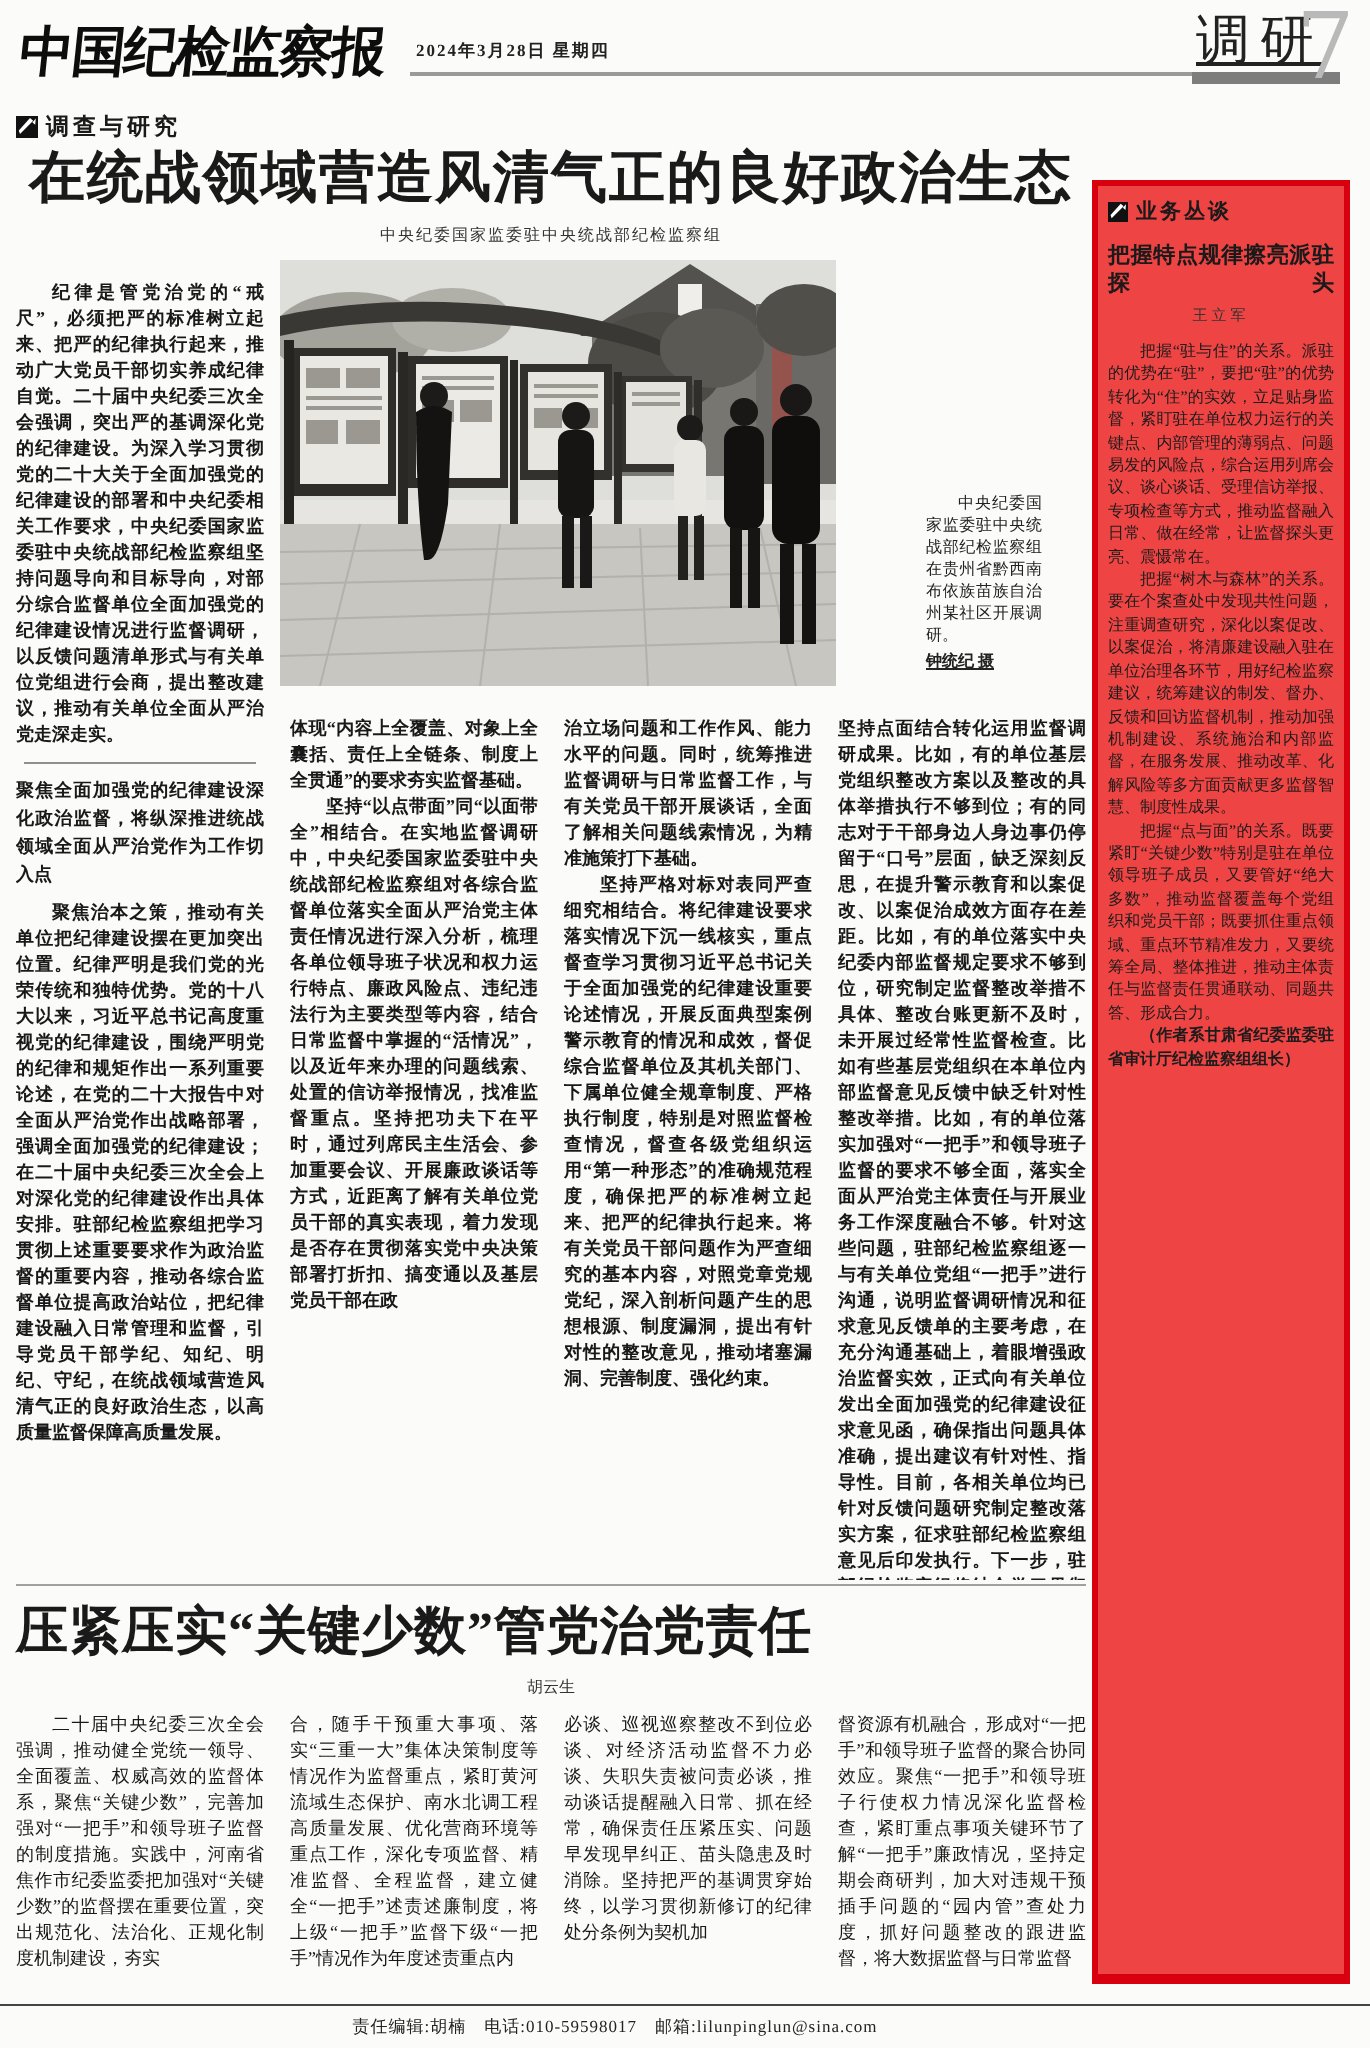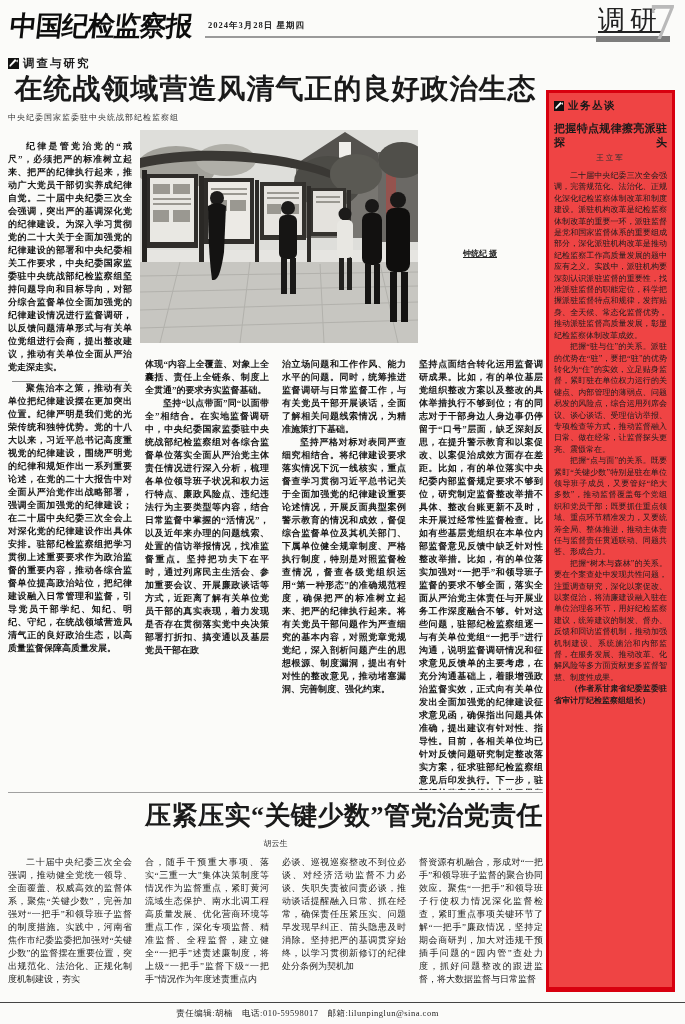--- a/index.html
+++ b/index.html
@@ -16,39 +16,39 @@
   .section-name{left:598px;top:2px;font-size:27px;letter-spacing:5px;color:#222;text-decoration:underline;}
   .section-bar{left:596px;top:36px;width:74px;height:6px;background:#7d7d7d;}
   .page-no{left:648px;top:-4px;font-size:46px;color:#b9b9b9;font-family:"DejaVu Serif",serif;}
   
   .kicker{display:flex;align-items:center;gap:4px;font-weight:bold;font-size:11.5px;letter-spacing:2px;}
   .kicker svg{display:block;}
   #kicker-main{left:8px;top:56px;}
   
   #a1-title{left:8px;top:70px;width:535px;text-align:center;font-size:28px;font-weight:bold;
       letter-spacing:1px;white-space:nowrap;}
-  #a1-byline{left:8px;top:112px;width:535px;text-align:left;font-size:8px;color:#333;letter-spacing:1px;}
+  #a1-byline{left:8px;top:112px;width:535px;text-align:center;font-size:8px;color:#333;letter-spacing:1px;}
   .col{width:124px;font-size:9px;line-height:13px;text-align:justify;overflow:hidden;color:#191919;}
   .col p{margin:0;text-indent:2em;font-weight:bold;}
   .col p.noindent{text-indent:0;}
   .subhead{font-weight:bold;text-indent:0 !important;margin:6px 0 !important;line-height:14px;}
   .rule-thin{height:1px;background:#8f8f8f;}
   #a1-col1{left:8px;top:140px;height:650px;}
   #a1-col2{left:145px;top:358px;height:432px;}
   #a1-col3{left:282px;top:358px;height:432px;}
   #a1-col4{left:419px;top:358px;height:432px;}
   
   #photo{left:140px;top:130px;width:278px;height:213px;background:#d8d7d3;overflow:hidden;}
   #photo svg{display:block;}
   #photo-caption{left:463px;top:246px;width:58px;font-size:8px;line-height:11px;text-align:justify;color:#222;}
   #photo-caption .cap{text-indent:2em;margin:0;}
   #photo-caption .credit{text-align:left;margin-top:2px;font-weight:bold;text-decoration:underline;}
   
   #divider-mid{left:8px;top:792px;width:535px;height:1px;background:#a0a0a0;}
-  #a2-title{left:8px;top:798px;width:535px;text-align:right;font-size:26px;font-weight:bold;letter-spacing:0.5px;white-space:nowrap;}
+  #a2-title{left:8px;top:798px;width:535px;text-align:left;font-size:26px;font-weight:bold;letter-spacing:0.5px;white-space:nowrap;}
   #a2-byline{left:8px;top:838px;width:535px;text-align:center;font-size:8px;color:#333;}
   .col2x{width:124px;font-size:9px;line-height:13px;text-align:justify;overflow:hidden;height:136px;color:#191919;}
   .col2x p{margin:0;}
   #a2-col1{left:8px;top:856px;}
   #a2-col2{left:145px;top:856px;}
   #a2-col3{left:282px;top:856px;}
   #a2-col4{left:419px;top:856px;}
   #a2-col1 p{text-indent:2em;}
   
   #sidebar{left:546px;top:90px;width:129px;height:902px;border:3px solid #d8000f;border-bottom-width:5px;
@@ -84,20 +84,21 @@
     </span>
   <span>调查与研究</span>
 </div>
 
 <div id="a1-title" class="abs">在统战领域营造风清气正的良好政治生态</div>
 <div id="a1-byline" class="abs">中央纪委国家监委驻中央统战部纪检监察组</div>
 
 <div id="a1-col1" class="abs col">
   <p>纪律是管党治党的“戒尺”，必须把严的标准树立起来、把严的纪律执行起来，推动广大党员干部切实养成纪律自觉。二十届中央纪委三次全会强调，突出严的基调深化党的纪律建设。为深入学习贯彻党的二十大关于全面加强党的纪律建设的部署和中央纪委相关工作要求，中央纪委国家监委驻中央统战部纪检监察组坚持问题导向和目标导向，对部分综合监督单位全面加强党的纪律建设情况进行监督调研，以反馈问题清单形式与有关单位党组进行会商，提出整改建议，推动有关单位全面从严治党走深走实。</p>
   <div class="rule-thin" style="margin:7px 4px 0 4px;"></div>
+  <p class="subhead">聚焦全面加强党的纪律建设深化政治监督，将纵深推进统战领域全面从严治党作为工作切入点</p>
   <p>聚焦治本之策，推动有关单位把纪律建设摆在更加突出位置。纪律严明是我们党的光荣传统和独特优势。党的十八大以来，习近平总书记高度重视党的纪律建设，围绕严明党的纪律和规矩作出一系列重要论述，在党的二十大报告中对全面从严治党作出战略部署，强调全面加强党的纪律建设；在二十届中央纪委三次全会上对深化党的纪律建设作出具体安排。驻部纪检监察组把学习贯彻上述重要要求作为政治监督的重要内容，推动各综合监督单位提高政治站位，把纪律建设融入日常管理和监督，引导党员干部学纪、知纪、明纪、守纪，在统战领域营造风清气正的良好政治生态，以高质量监督保障高质量发展。</p>
 </div>
 
 <div id="photo" class="abs">
   <svg width="278" height="213" viewBox="0 0 278 213" preserveAspectRatio="none">
     <rect x="0" y="0" width="278" height="213" fill="#e6e5e1"></rect>
 
     <rect x="0" y="0" width="278" height="120" fill="#dededa"></rect>
 
     <polygon points="150,38 205,2 262,38" fill="#54524e"></polygon>
@@ -178,20 +179,21 @@
       <rect x="225" y="134" width="6" height="40" fill="#161514"></rect>
         <rect x="234" y="134" width="6" height="40" fill="#161514"></rect>
       <circle cx="258" cy="70" r="8" fill="#191817"></circle>
       <rect x="246" y="78" width="24" height="64" rx="8" fill="#0f0e0d"></rect>
       <rect x="250" y="142" width="7" height="50" fill="#141312"></rect>
         <rect x="261" y="142" width="7" height="50" fill="#141312"></rect>
     </g>
   </svg>
 </div>
 <div id="photo-caption" class="abs">
+  <p class="cap">中央纪委国家监委驻中央统战部纪检监察组在贵州省黔西南布依族苗族自治州某社区开展调研。</p>
   <div class="credit">钟统纪 摄</div>
 </div>
 
 <div id="a1-col2" class="abs col">
   <p class="noindent">体现“内容上全覆盖、对象上全囊括、责任上全链条、制度上全贯通”的要求夯实监督基础。</p>
   <p>坚持“以点带面”同“以面带全”相结合。在实地监督调研中，中央纪委国家监委驻中央统战部纪检监察组对各综合监督单位落实全面从严治党主体责任情况进行深入分析，梳理各单位领导班子状况和权力运行特点、廉政风险点、违纪违法行为主要类型等内容，结合日常监督中掌握的“活情况”，以及近年来办理的问题线索、处置的信访举报情况，找准监督重点。坚持把功夫下在平时，通过列席民主生活会、参加重要会议、开展廉政谈话等方式，近距离了解有关单位党员干部的真实表现，着力发现是否存在贯彻落实党中央决策部署打折扣、搞变通以及基层党员干部在政</p>
 </div>
 <div id="a1-col3" class="abs col">
   <p class="noindent">治立场问题和工作作风、能力水平的问题。同时，统筹推进监督调研与日常监督工作，与有关党员干部开展谈话，全面了解相关问题线索情况，为精准施策打下基础。</p>
   <p>坚持严格对标对表同严查细究相结合。将纪律建设要求落实情况下沉一线核实，重点督查学习贯彻习近平总书记关于全面加强党的纪律建设重要论述情况，开展反面典型案例警示教育的情况和成效，督促综合监督单位及其机关部门、下属单位健全规章制度、严格执行制度，特别是对照监督检查情况，督查各级党组织运用“第一种形态”的准确规范程度，确保把严的标准树立起来、把严的纪律执行起来。将有关党员干部问题作为严查细究的基本内容，对照党章党规党纪，深入剖析问题产生的思想根源、制度漏洞，提出有针对性的整改意见，推动堵塞漏洞、完善制度、强化约束。</p>
@@ -222,22 +224,21 @@
         <svg width="10" height="10" viewBox="0 0 11 11">
           <rect x="0" y="0" width="11" height="11" fill="#111"></rect>
           <path d="M2 9 L8.6 2.4 L7 1 L1.4 7.2 Z M8.2 3.2 L9.6 4.4 L9.9 1.2 Z" fill="#fff"></path>
         </svg>
       </span>
     <span>业务丛谈</span>
   </div>
   <div id="sb-title">把握特点规律擦亮派驻探头</div>
   <div id="sb-byline">王立军</div>
   <div id="sb-body">
-    <p>二十届中央纪委三次全会强调，完善规范化、法治化、正规化深化纪检监察体制改革和制度建设。派驻机构改革是纪检监察体制改革的重要一环，派驻监督是党和国家监督体系的重要组成部分，深化派驻机构改革是推动纪检监察工作高质量发展的题中应有之义。实践中，派驻机构要深刻认识派驻监督的重要性，找准派驻监督的职能定位，科学把握派驻监督特点和规律，发挥贴身、全天候、常态化监督优势，推动派驻监督高质量发展，彰显纪检监察体制改革成效。</p>
     <p>把握“驻与住”的关系。派驻的优势在“驻”，要把“驻”的优势转化为“住”的实效，立足贴身监督，紧盯驻在单位权力运行的关键点、内部管理的薄弱点、问题易发的风险点，综合运用列席会议、谈心谈话、受理信访举报、专项检查等方式，推动监督融入日常、做在经常，让监督探头更亮、震慑常在。</p>
+    <p>把握“树木与森林”的关系。要在个案查处中发现共性问题，注重调查研究，深化以案促改、以案促治，将清廉建设融入驻在单位治理各环节，用好纪检监察建议，统筹建议的制发、督办、反馈和回访监督机制，推动加强机制建设、系统施治和内部监督，在服务发展、推动改革、化解风险等多方面贡献更多监督智慧、制度性成果。</p>
     <p>把握“点与面”的关系。既要紧盯“关键少数”特别是驻在单位领导班子成员，又要管好“绝大多数”，推动监督覆盖每个党组织和党员干部；既要抓住重点领域、重点环节精准发力，又要统筹全局、整体推进，推动主体责任与监督责任贯通联动、同题共答、形成合力。</p>
-    <p>把握“树木与森林”的关系。要在个案查处中发现共性问题，注重调查研究，深化以案促改、以案促治，将清廉建设融入驻在单位治理各环节，用好纪检监察建议，统筹建议的制发、督办、反馈和回访监督机制，推动加强机制建设、系统施治和内部监督，在服务发展、推动改革、化解风险等多方面贡献更多监督智慧、制度性成果。</p>
     <p class="attribution">（作者系甘肃省纪委监委驻省审计厅纪检监察组组长）</p>
   </div>
 </div>
 
 <div id="footer-rule" class="abs"></div>
 <div id="footer-text" class="abs">责任编辑:胡楠　电话:010-59598017　邮箱:lilunpinglun@sina.com</div>
 
 </body></html>

